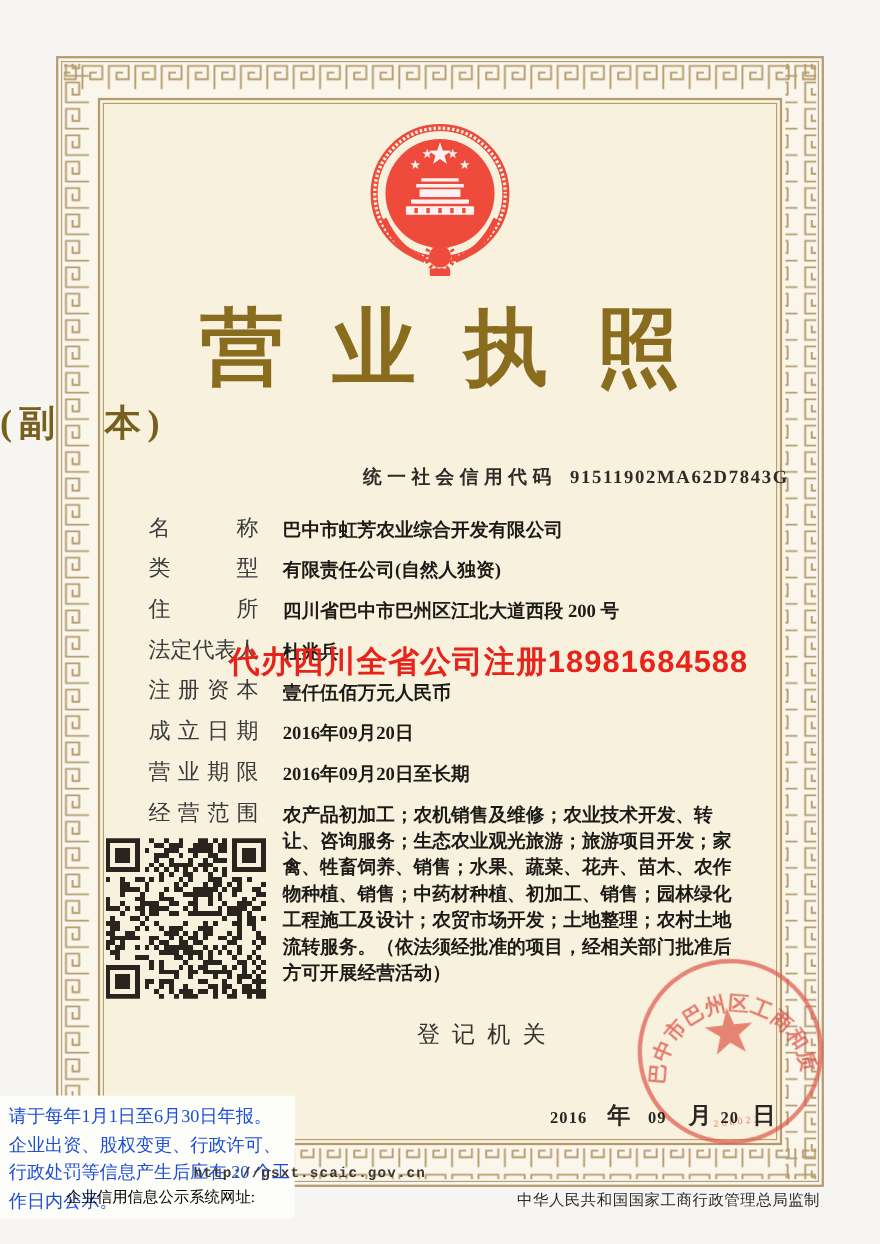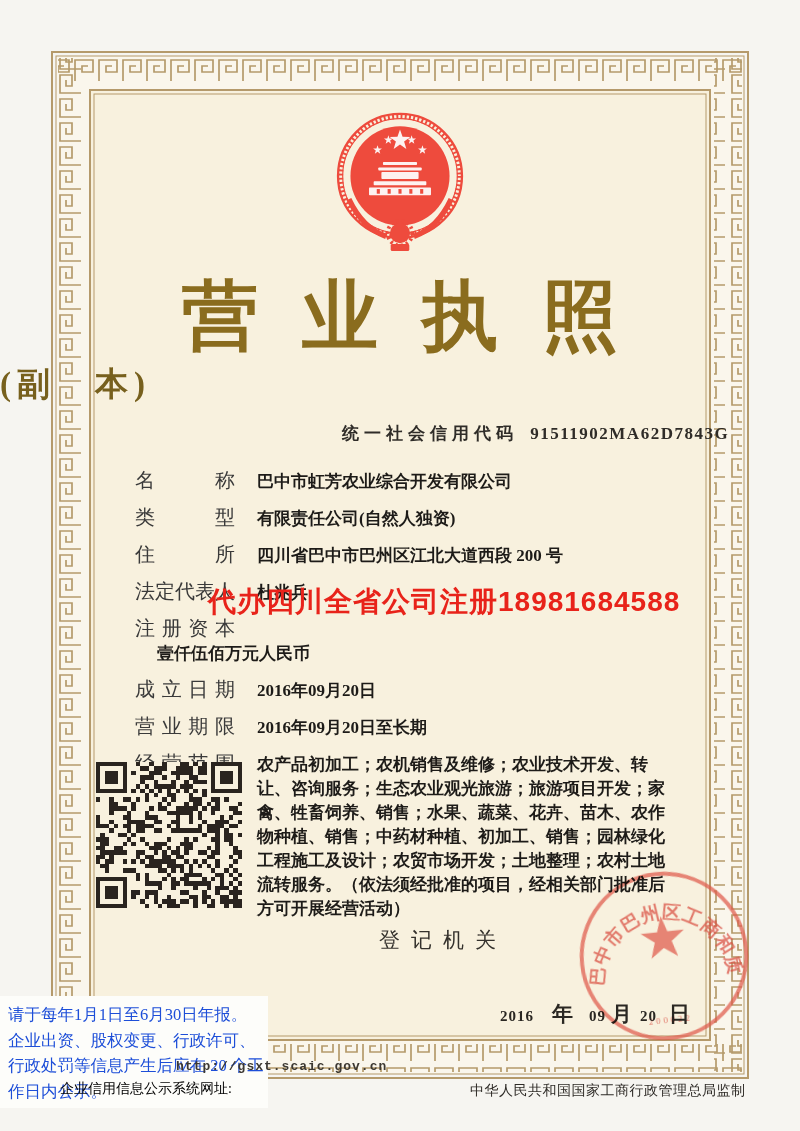--- a/index.html
+++ b/index.html
@@ -7,36 +7,36 @@
   .page{position:relative;width:800px;height:1131px;background:#f6f5f1;}
   
   .border-svg{position:absolute;left:0;top:0;z-index:1;}
   .content{position:absolute;left:0;top:0;width:661px;height:1131px;z-index:2;}
   .emblem{position:absolute;left:322px;top:100px;width:156px;height:182px;}
   .title{position:absolute;left:0;top:266px;width:800px;margin:0;text-align:center;
          font-size:76px;font-weight:900;color:#8a6c1e;letter-spacing:44px;text-indent:44px;}
   .subtitle{position:absolute;left:0;top:362px;width:800px;
             font-size:33px;font-weight:700;color:#77601d;letter-spacing:6px;}
   .credit-line{position:absolute;left:330px;top:422px;font-size:17px;font-weight:700;color:#2f2c28;white-space:nowrap;}
-  .credit-line .lbl{letter-spacing:5px;margin-right:8px;margin-left:12px;}
+  .credit-line .lbl{letter-spacing:5px;margin-right:8px;}
   .credit-line .code{letter-spacing:1.5px;font-family:"Liberation Serif",serif;}
   .fields{position:absolute;left:135px;top:468px;width:545px;}
   .frow{display:flex;margin-bottom:11px;}
-  .frow:nth-child(5){margin-top:9px;flex-direction:column;}
+  .frow:nth-child(5){margin-top:9px;}
   .flabel{flex:none;width:100px;font-size:20px;color:#3a3a3a;text-align:justify;text-align-last:justify;line-height:24px;}
   .fvalue{flex:1;margin-left:22px;font-size:17px;font-weight:700;color:#1d1b18;line-height:24px;padding-top:2px;}
   .watermark{position:absolute;left:208px;top:583px;font-size:28px;font-weight:700;color:#e8231a;
              white-space:nowrap;z-index:5;font-family:"Liberation Sans",sans-serif;letter-spacing:1px;}
   .qr{position:absolute;left:96px;top:762px;width:146px;height:146px;}
   .registry{position:absolute;left:379px;top:926px;font-size:21px;color:#34312c;letter-spacing:11px;white-space:nowrap;}
   .seal{position:absolute;left:566px;top:858px;width:196px;height:196px;z-index:4;mix-blend-mode:multiply;transform:rotate(-6deg);}
   .issue-date{position:absolute;left:500px;top:1000px;z-index:3;display:flex;align-items:baseline;color:#2a2722;white-space:nowrap;justify-content:space-between;}
   .issue-date .num{font-size:15px;font-weight:700;letter-spacing:1px;}
   .issue-date .unit{font-size:21px;font-weight:700;}
-  .d-year{margin-right:18px;} .d-yu{margin-right:16px;} .d-month{margin-right:5px;font-family:Liberation Serif, serif;}
+  .d-year{margin-right:18px;} .d-yu{margin-right:16px;} .d-month{margin-right:20px;font-family:Liberation Serif, serif;}
   .d-mu{margin-right:8px;} .d-day{margin-right:12px;}
   .notice-box{position:absolute;left:0px;top:996px;width:256px;background:#fdfdfa;z-index:6;
               padding:6px 4px 4px 8px;font-size:16.5px;line-height:1.55;color:#1d4ed8;
               font-family:"Liberation Serif",serif;}
   .site-label{position:absolute;left:60px;top:1080px;font-size:14px;color:#000000;z-index:7;white-space:nowrap;}
   .site-url{position:absolute;left:176px;top:1059px;font-size:13px;font-weight:700;color:#3c3832;z-index:7;
             font-family:"Liberation Mono",monospace;letter-spacing:1px;white-space:nowrap;}
   .issuer{position:absolute;left:470px;top:1082px;font-size:14px;color:#2e2b27;letter-spacing:0.5px;z-index:3;white-space:nowrap;}
 </style>
 </head>

